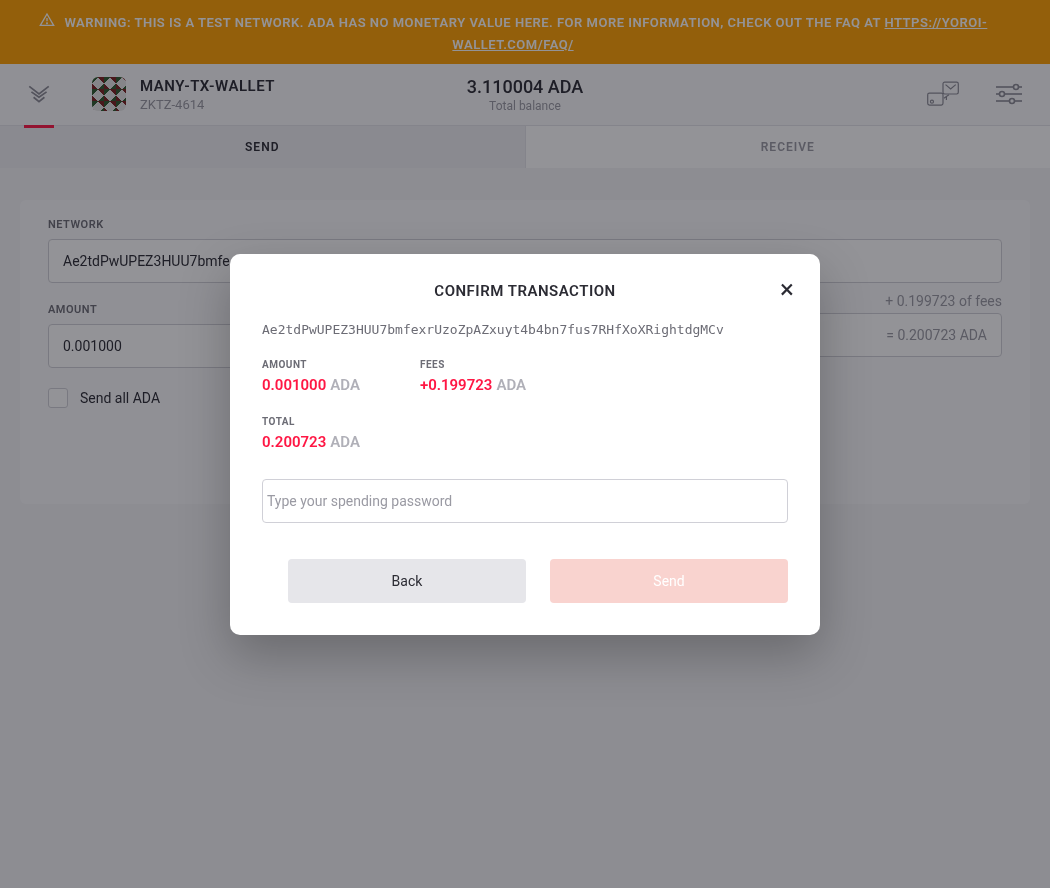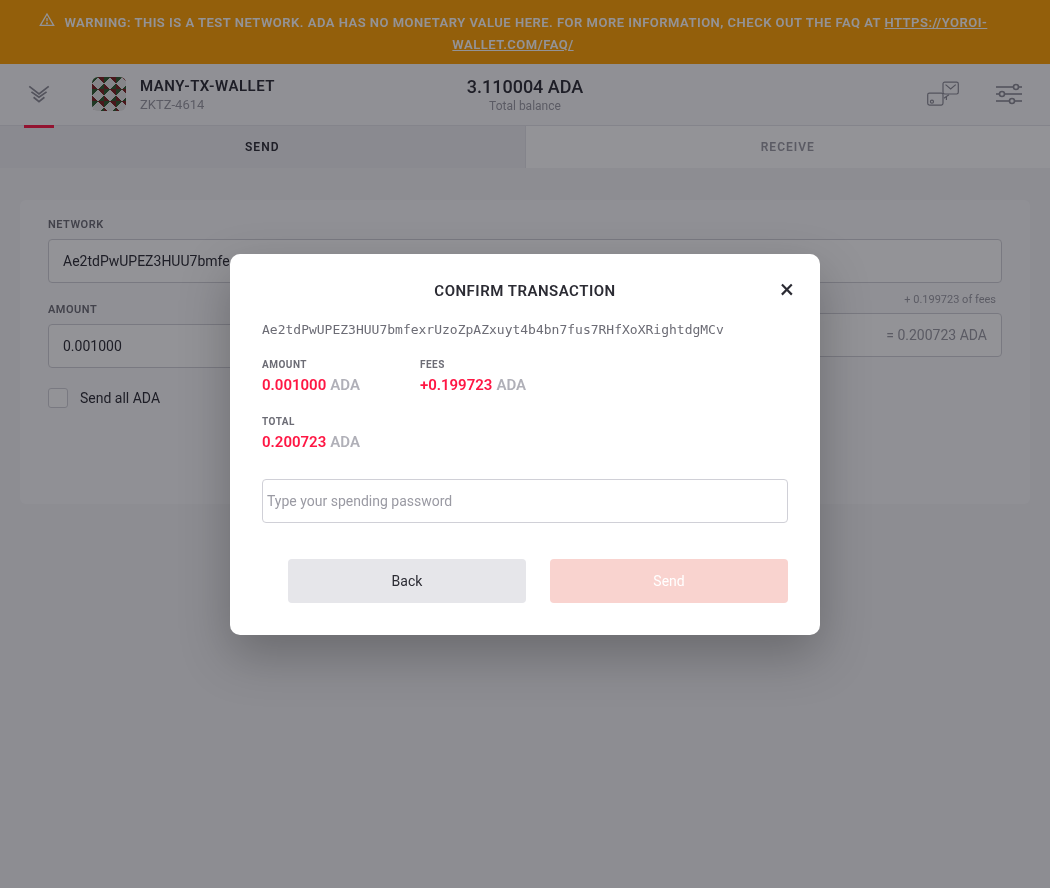--- a/index.html
+++ b/index.html
@@ -88,21 +88,21 @@
   .field-label{
     font-size:11px;letter-spacing:.5px;font-weight:600;color:var(--text-mid);
     margin-bottom:8px;display:block;
   }
   .input{
     width:100%;height:44px;border:1px solid var(--input-border);border-radius:4px;
     background:#fff;padding:0 14px;font-size:14px;color:var(--text-dark);
   }
   .amount-row{display:flex;gap:12px;align-items:center;margin-top:20px;}
   .amount-col{flex:1;position:relative;}
-  .fee-hint{position:absolute;right:6px;top:-20px;font-size:11px;color:var(--text-light);}
+  .fee-hint{position:absolute;right:0;top:-20px;font-size:14px;color:var(--text-light);}
   .eq-box{
     height:44px;border:1px solid var(--input-border);border-radius:4px;background:#fff;
     display:flex;align-items:center;justify-content:flex-end;padding:0 14px;
     font-size:14px;color:var(--text-light);flex:1;
   }
   .check-row{display:flex;align-items:center;gap:12px;margin-top:20px;color:var(--text-dark);font-size:14px;}
   .checkbox{width:20px;height:20px;border:1px solid var(--input-border);border-radius:3px;background:#fff;}
 
   .next-btn{
     display:block;margin:24px auto 0;width:260px;height:44px;border:none;border-radius:4px;

